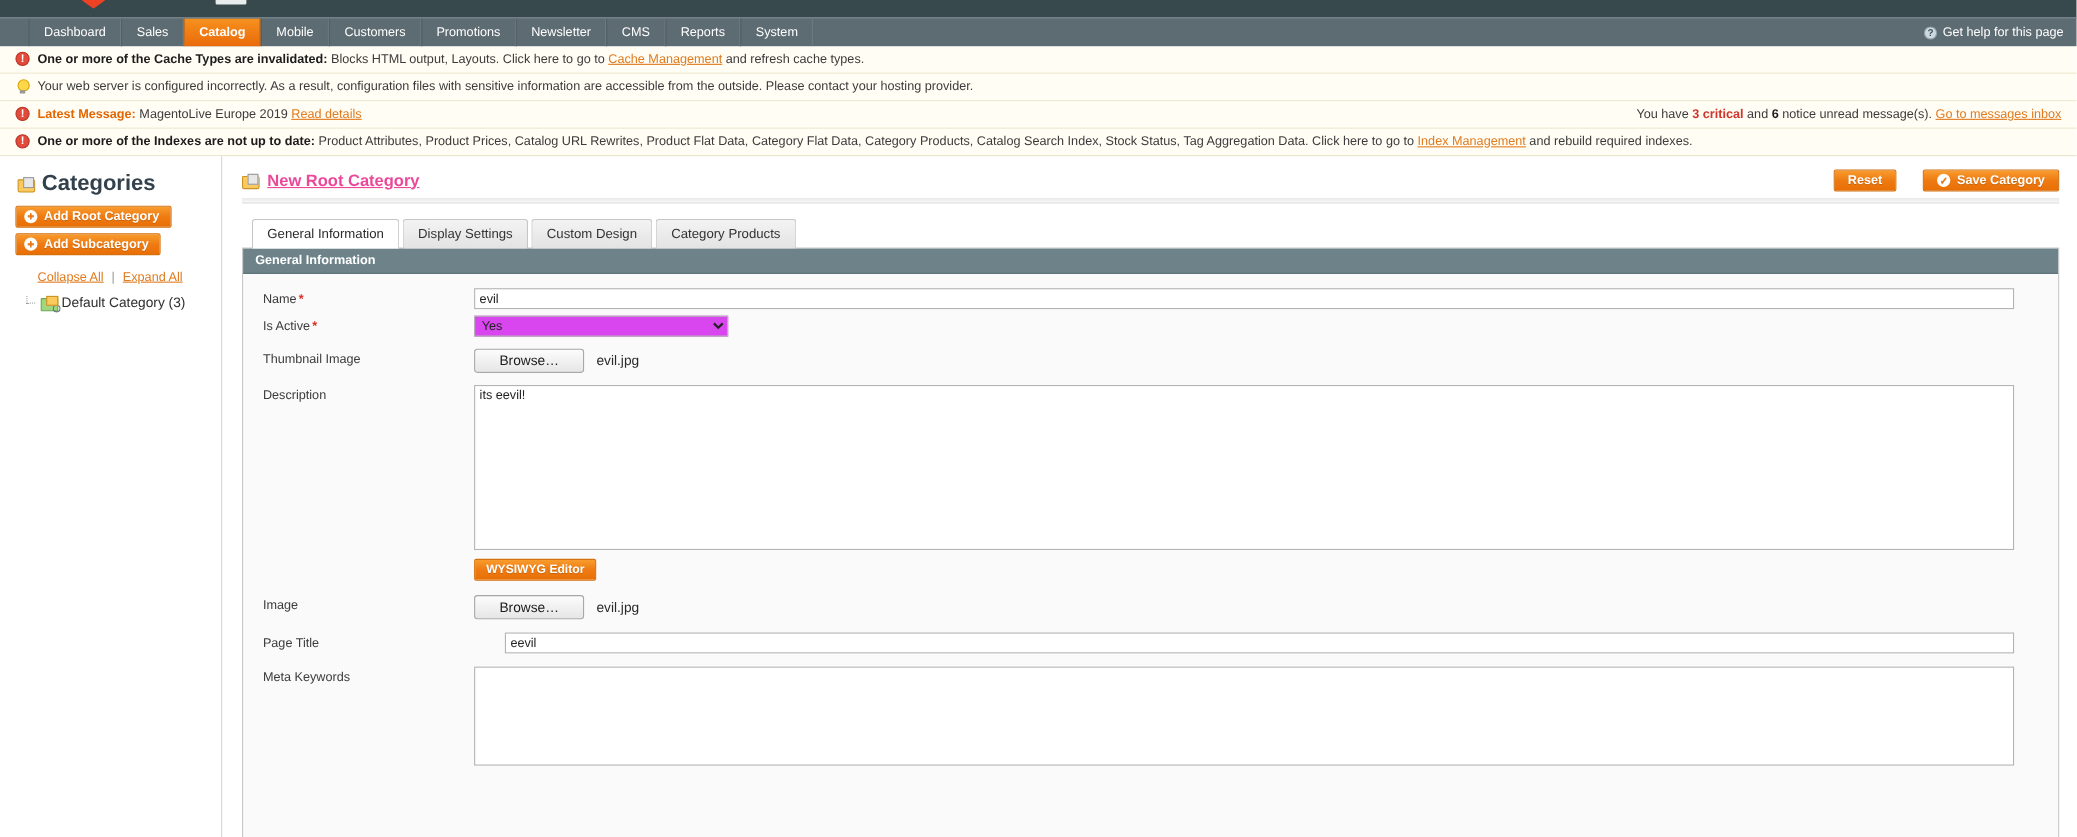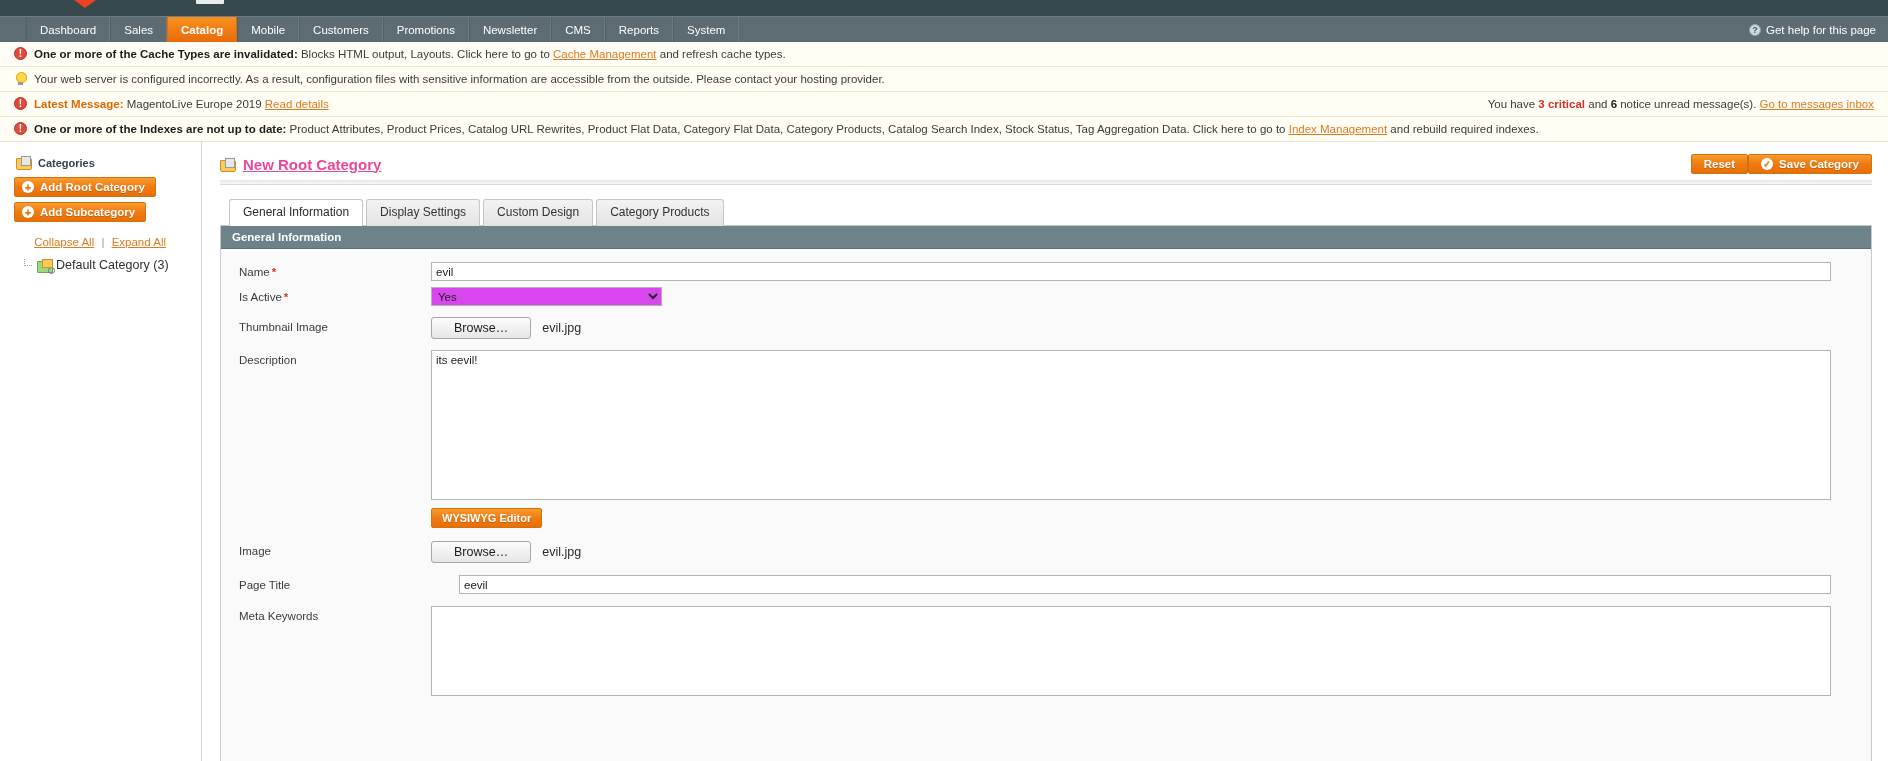--- a/index.html
+++ b/index.html
@@ -109,21 +109,21 @@
     width:15px;height:13px;position:relative;flex:0 0 auto;
   }
   .folder-ico:before{
     content:""; position:absolute; left:0; top:2px; width:14px;height:10px;
     background:#fcc95d; border:1px solid #c99327; border-radius:1px 2px 2px 2px;
   }
   .folder-ico:after{
     content:""; position:absolute; left:5px; top:0px; width:8px;height:8px;
     background:#e7e7e7; border:1px solid #9a9a9a;
   }
-  .side-title { font-size:11px; font-weight:bold; color:#33414d; }
+  .side-title { font-size:20px; font-weight:bold; color:#33414d; }
   .btn-orange {
     display:flex; align-items:center; gap:6px;
     margin: 0 0 5px 14px; padding: 3px 10px 3px 7px;
     background: linear-gradient(to bottom, #f99c2e 0%, #ee7b12 50%, #e86f06 100%);
     border:1px solid #d4700d; border-radius:2px;
     color:#fff; font-size:11.5px; font-weight:bold;
     cursor:pointer; width: fit-content;
     text-shadow: 0 1px 0 rgba(140,70,0,.4);
   }
   .plus-ico {
@@ -167,21 +167,21 @@
     position:absolute; right:-2px; bottom:-2px; background:transparent;
   }
 
   
   .main { flex:1 1 auto; padding: 12px 16px 0 18px; min-width:0; }
   .main-head { display:flex; align-items:center; }
   .page-title {
     display:flex; align-items:center; gap:8px;
     font-size:15px; font-weight:bold; color:#ec4899;text-decoration:underline;
   }
-  .head-btns { margin-left:auto; display:flex; gap:0; align-items:center; }
+  .head-btns { margin-left:auto; display:flex; gap:24px; align-items:center; }
   .btn-sm {
     background: linear-gradient(to bottom, #f99c2e 0%, #ee7b12 50%, #e86f06 100%);
     border:1px solid #d4700d; border-radius:2px; color:#fff;
     font-size:11.5px; font-weight:bold; padding:3px 12px; cursor:pointer;
     display:flex; align-items:center; gap:6px;
     text-shadow: 0 1px 0 rgba(140,70,0,.4);
   }
   .check-ico {
     width:12px;height:12px;border-radius:50%;background:#fff;color:#ea7206;
     font-size:9px;font-weight:bold;display:flex;align-items:center;justify-content:center;

